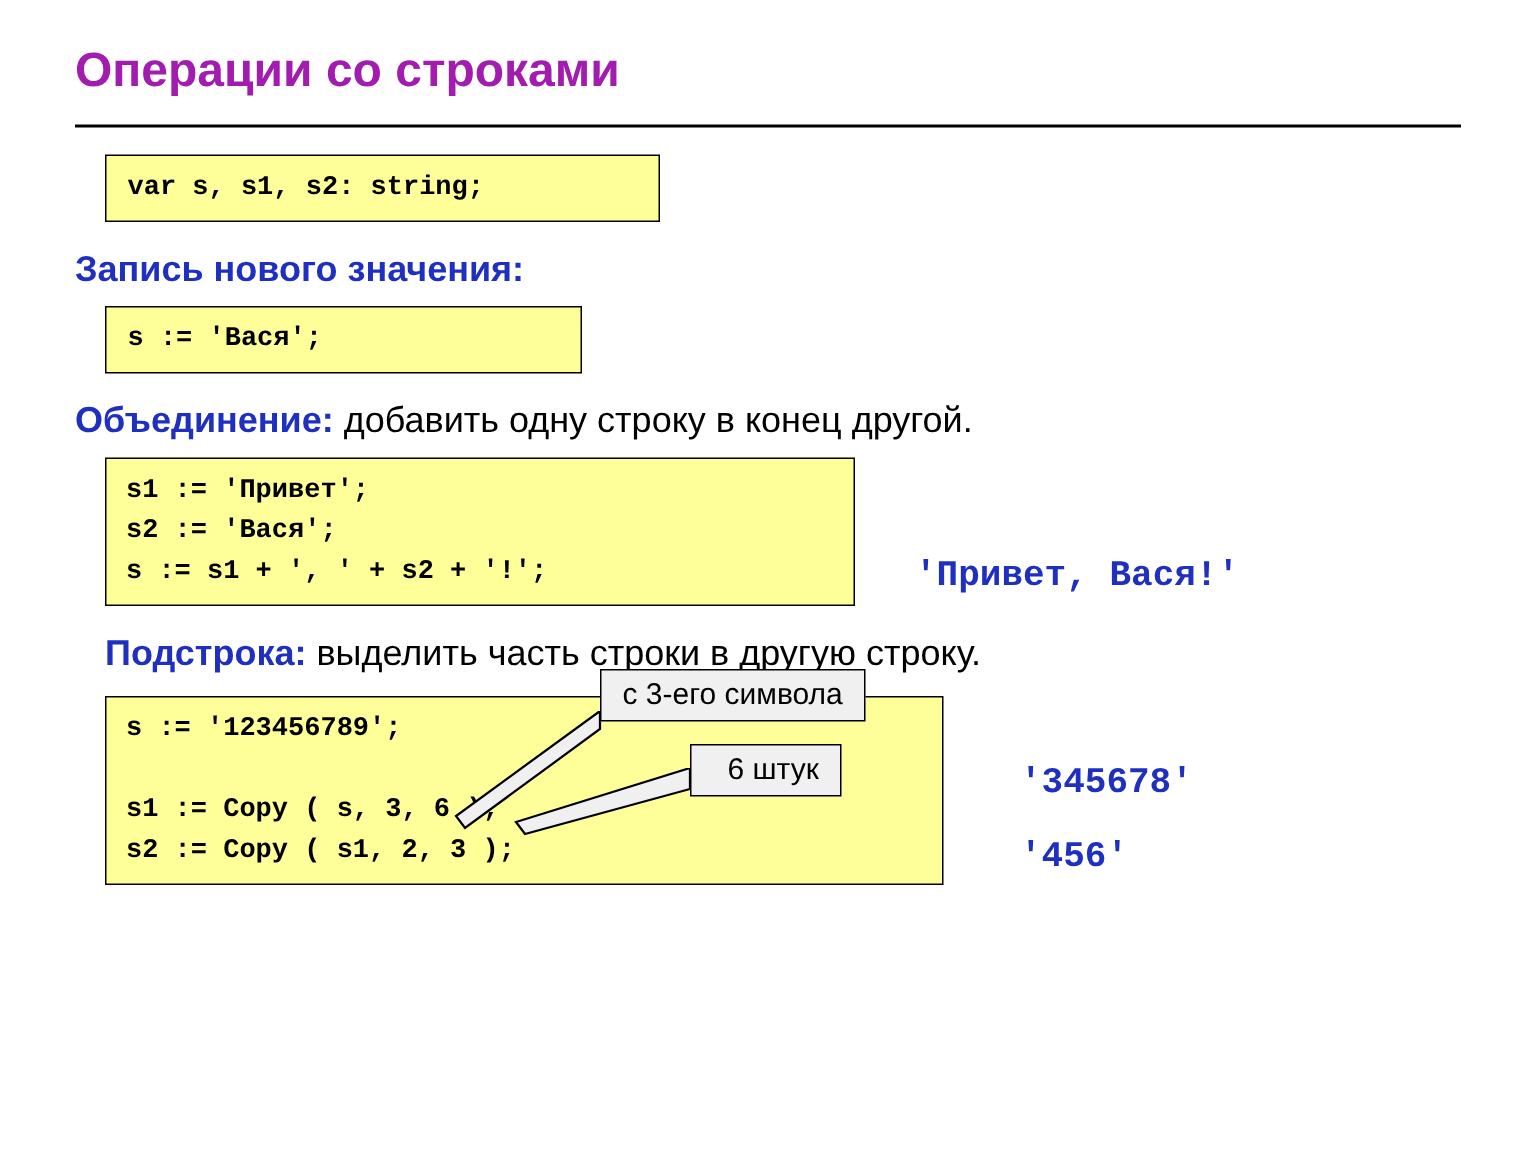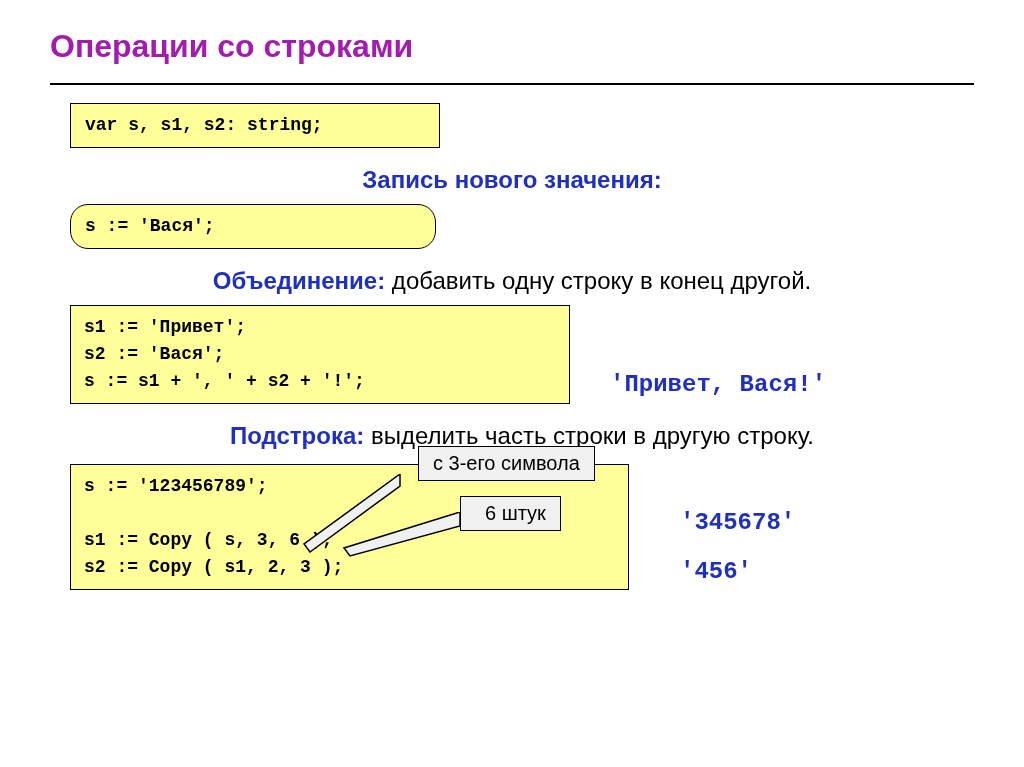--- a/index.html
+++ b/index.html
@@ -31,21 +31,20 @@
     font-size: 18px;
     font-weight: bold;
     color: #000;
     display: inline-block;
     line-height: 1.5;
   }
   .section-line {
     font-size: 24px;
     color: #000;
     margin: 18px 0 10px 0;
-    text-align: center;
   }
   .section-label {
     color: #1f2fbf;
     font-weight: bold;
   }
   .row {
     display: flex;
     align-items: center;
     gap: 40px;
   }
@@ -81,21 +80,21 @@
     color: #000;
     z-index: 5;
   }
   .callout-svg {
     position: absolute;
     z-index: 4;
     pointer-events: none;
   }
   .indent { margin-left: 20px; }
   .codebox.w1 { width: 370px; }
-  .codebox.w2 { width: 366px; border-radius: 18px; }
+  .codebox.w2 { width: 318px; }
   .codebox.w3 { width: 559px; }
 </style>
 </head>
 <body>
 
 
 
 <h1 class="title">Операции со строками</h1>
 <hr class="hr">
 
@@ -125,21 +124,21 @@
     <div class="codebox multi w3">s := '123456789';
 
 s1 := Copy ( s, 3, 6 );
 s2 := Copy ( s1, 2, 3 );</div>
     <div class="results-col">
       <div class="result">'345678'</div>
       <div class="result">'456'</div>
     </div>
   </div>
 
-  <div class="callout" style="left:348px; top:-18px;">с 3-его символа</div>
+  <div class="callout" style="left:330px; top:-18px;">с 3-его символа</div>
   <div class="callout" style="left:390px; top:32px;padding-left:24px;">6 штук</div>
 
   <svg class="callout-svg" style="left:210px; top:10px;" width="140" height="90">
     <polygon points="120,0 120,12 30,78 24,70" fill="#f0f0f0" stroke="#000" stroke-width="1.5"></polygon>
   </svg>
   <svg class="callout-svg" style="left:250px; top:48px;" width="160" height="60">
     <polygon points="140,0 140,14 30,44 24,36" fill="#f0f0f0" stroke="#000" stroke-width="1.5"></polygon>
   </svg>
 </div>
 

